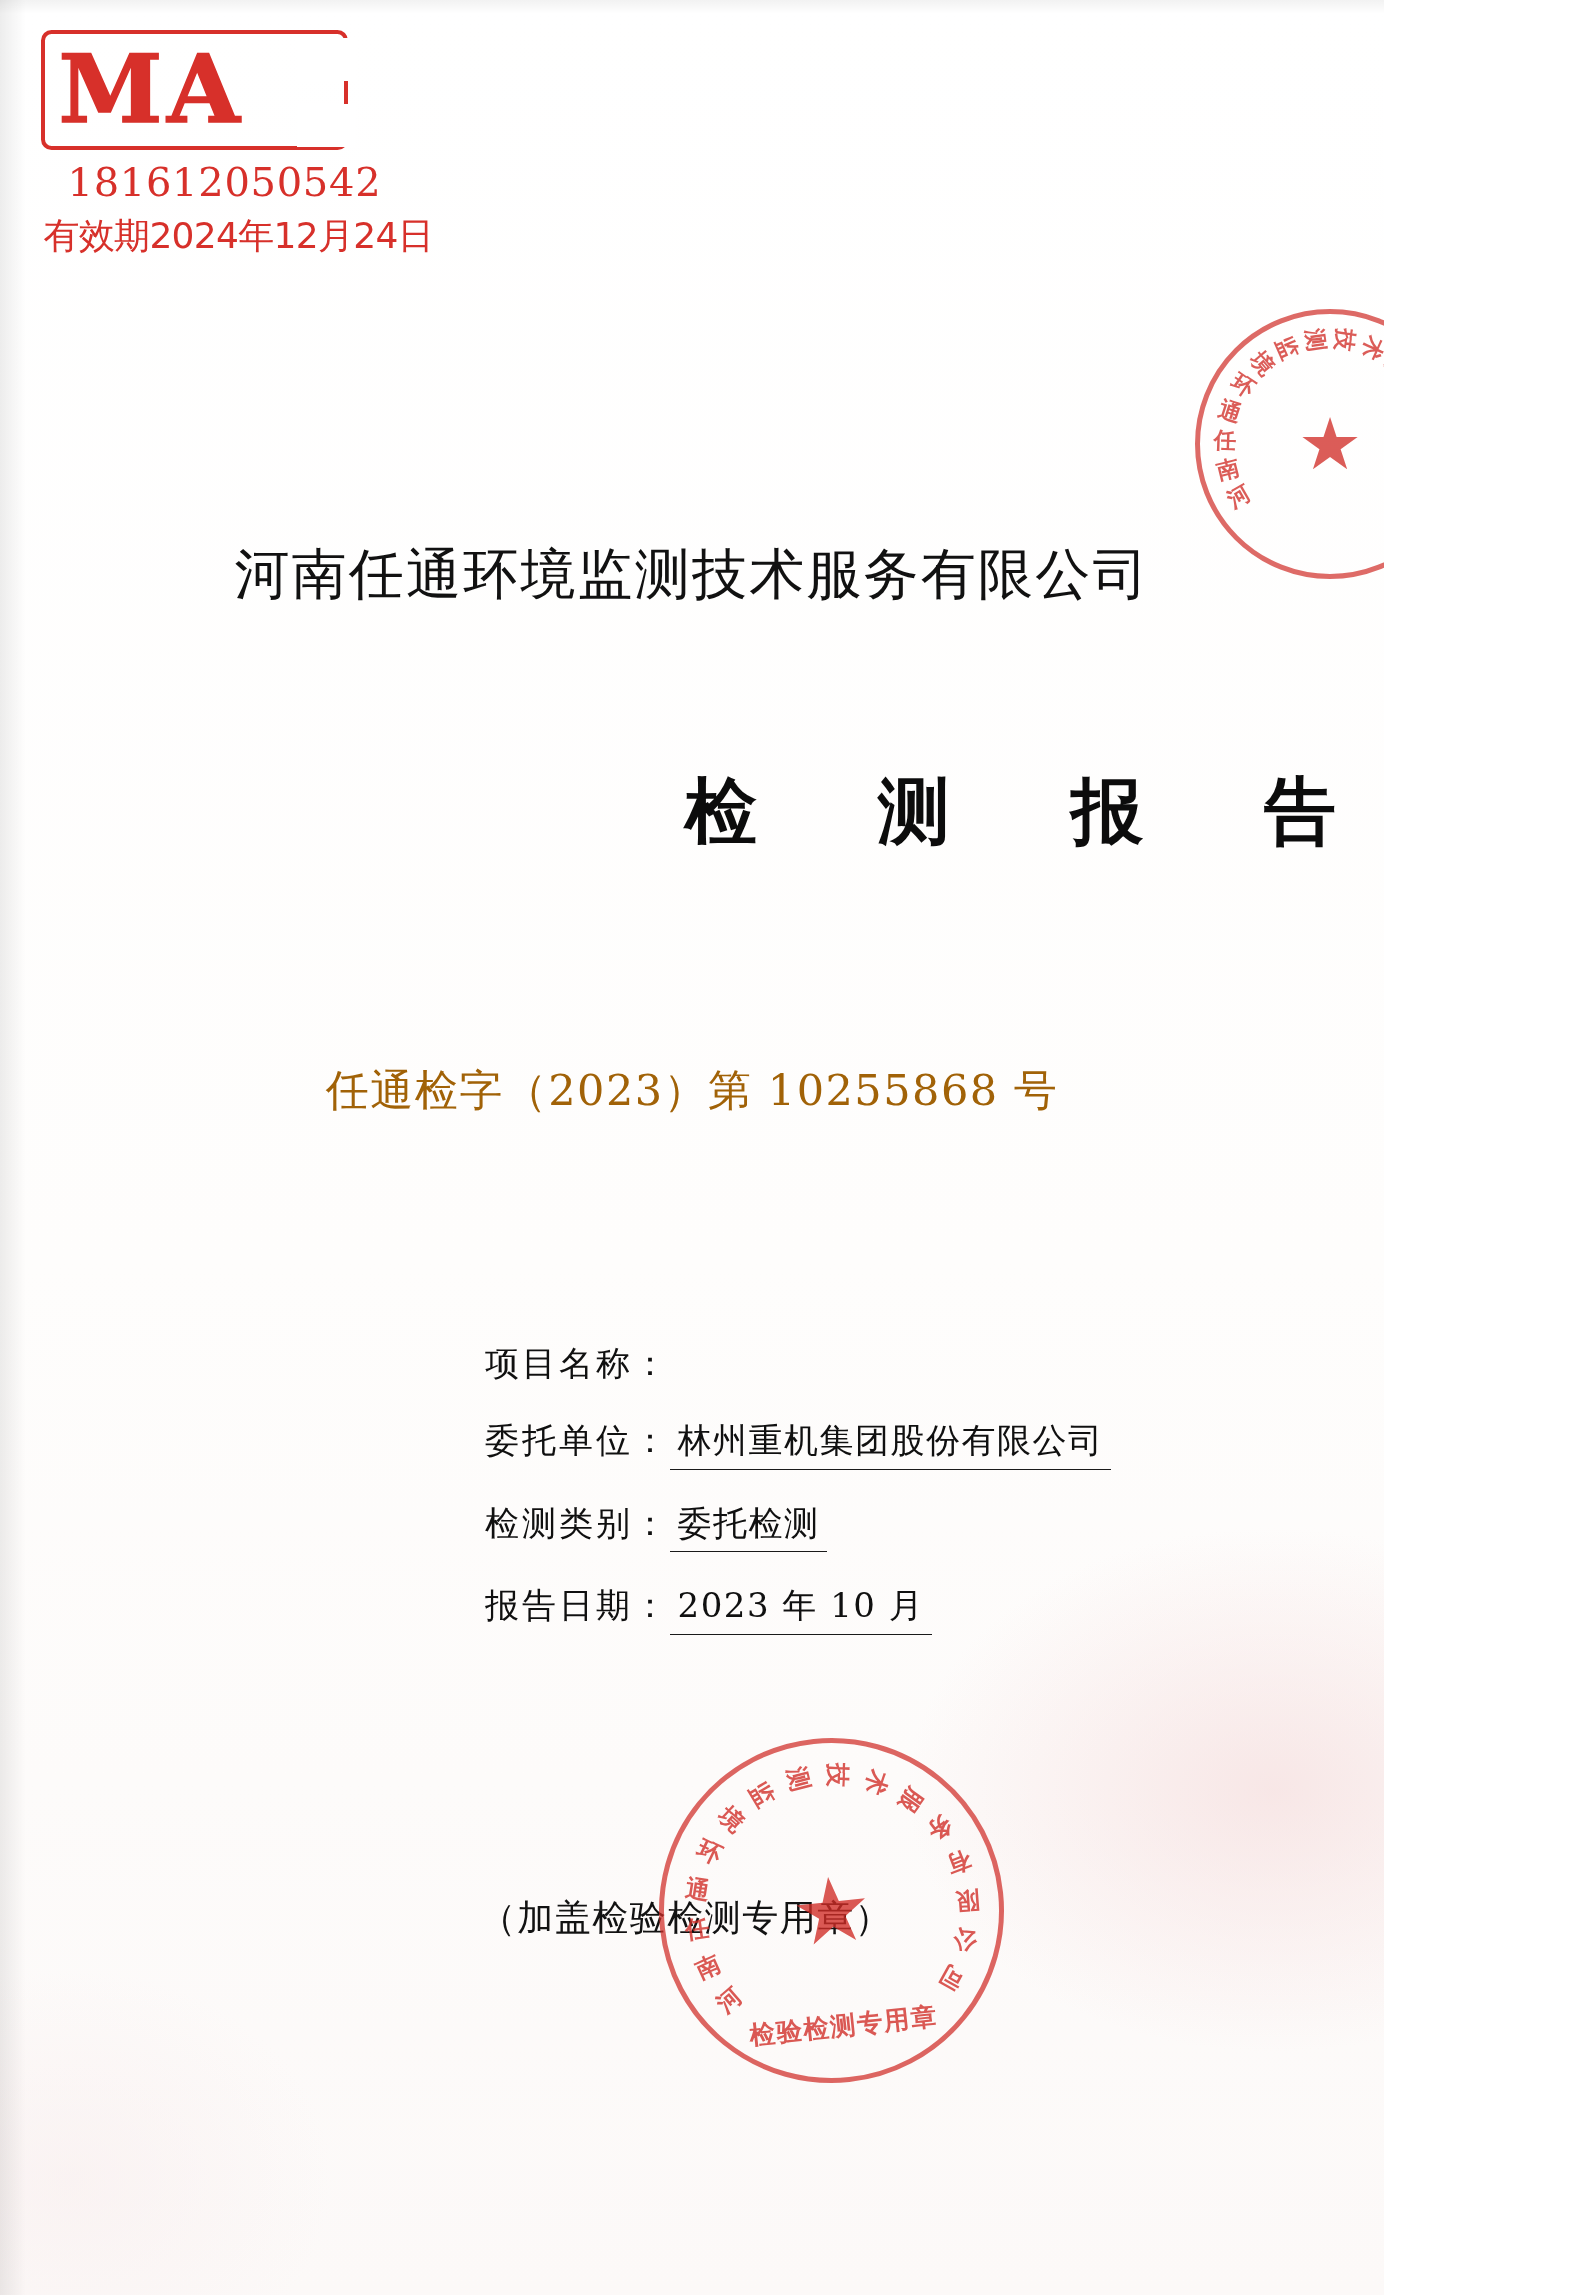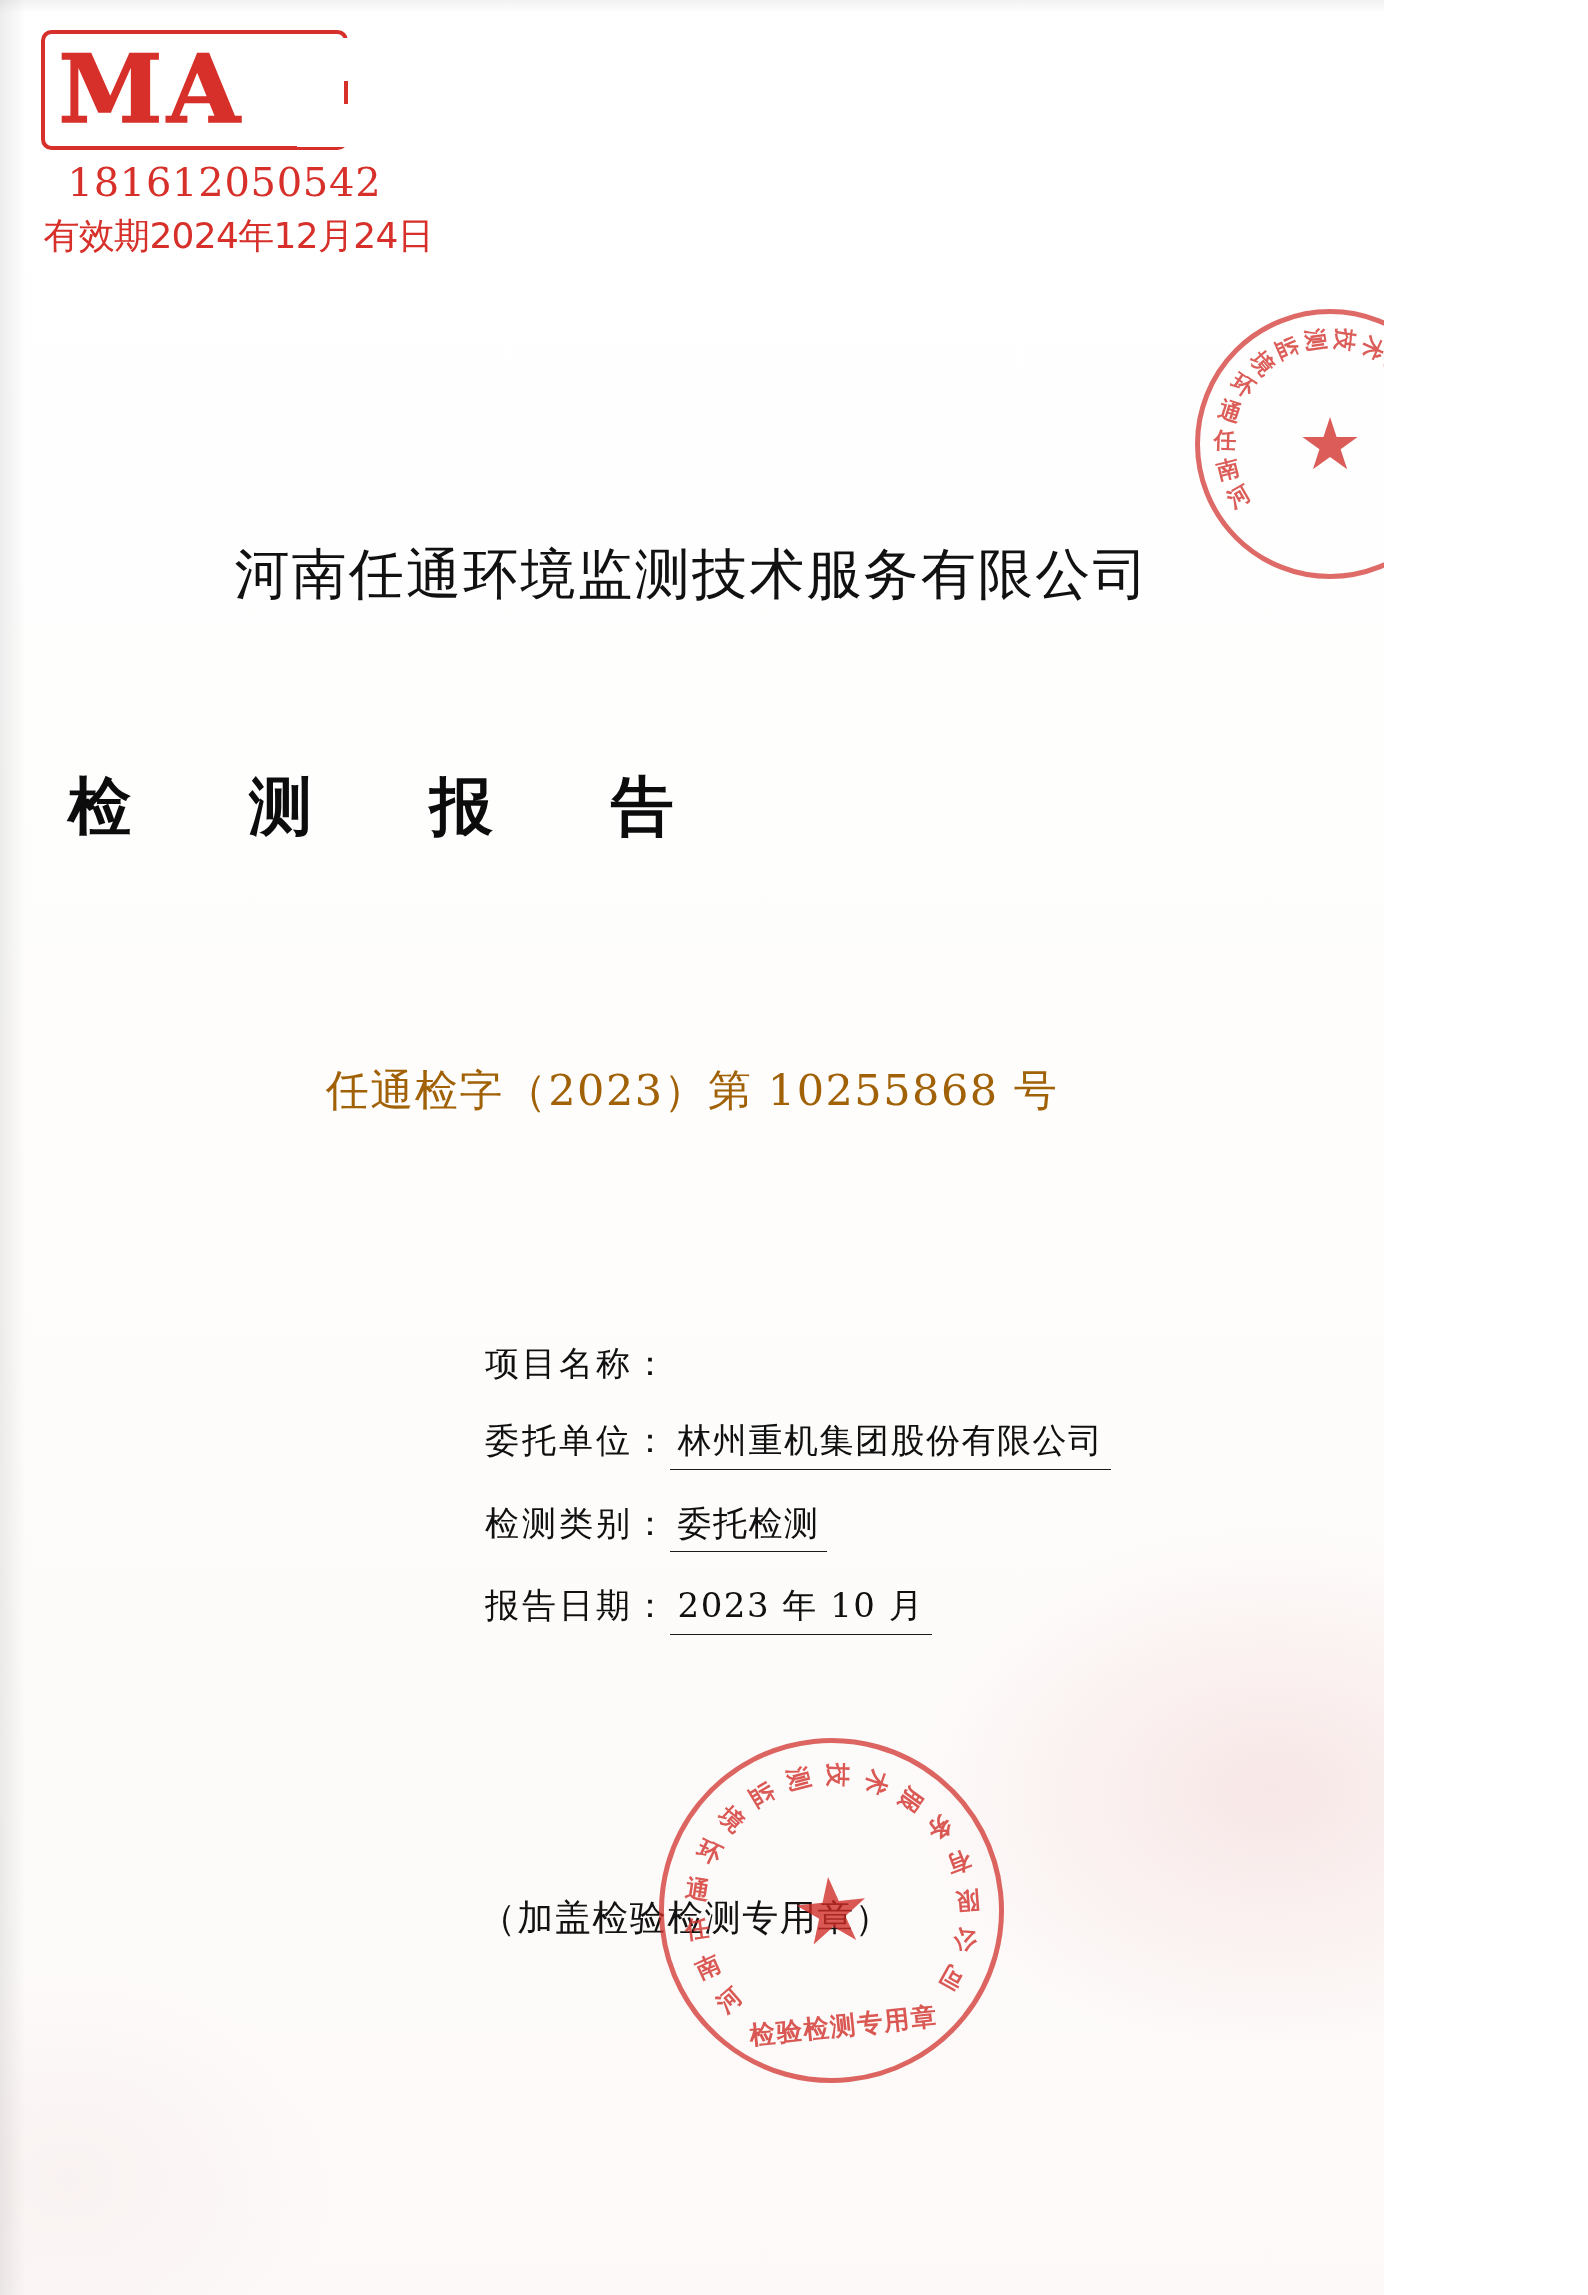--- a/index.html
+++ b/index.html
@@ -187,22 +187,22 @@
     letter-spacing: 2.2px;
     color: #111111;
     font-family: "DejaVu Sans", "Liberation Sans", sans-serif;
   }
 
   .report-title {
     position: absolute;
     left: 0;
     right: 0;
     top: 764px;
-    text-align: left;
-    font-size: 63px;
+    text-align: right;
+    font-size: 72px;
     font-weight: bold;
     letter-spacing: 48px;
     text-indent: 48px;
     color: #0c0c0c;
     font-family: "DejaVu Sans", "Liberation Sans", sans-serif;
     margin-left: 20px;
   }
 
   .report-no {
     position: absolute;

